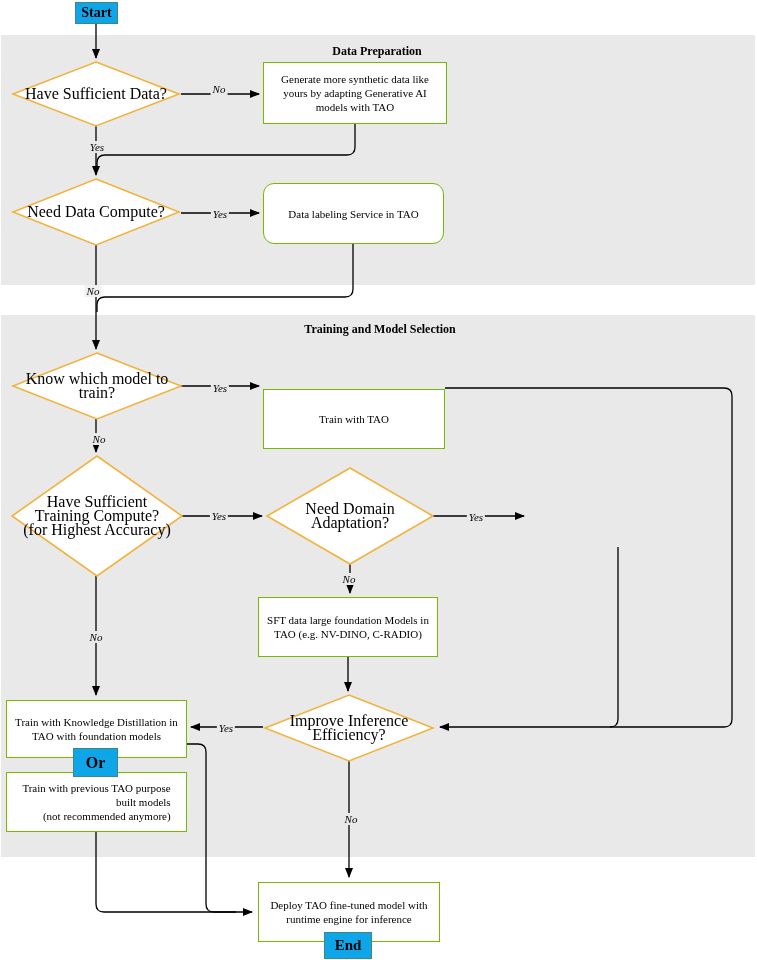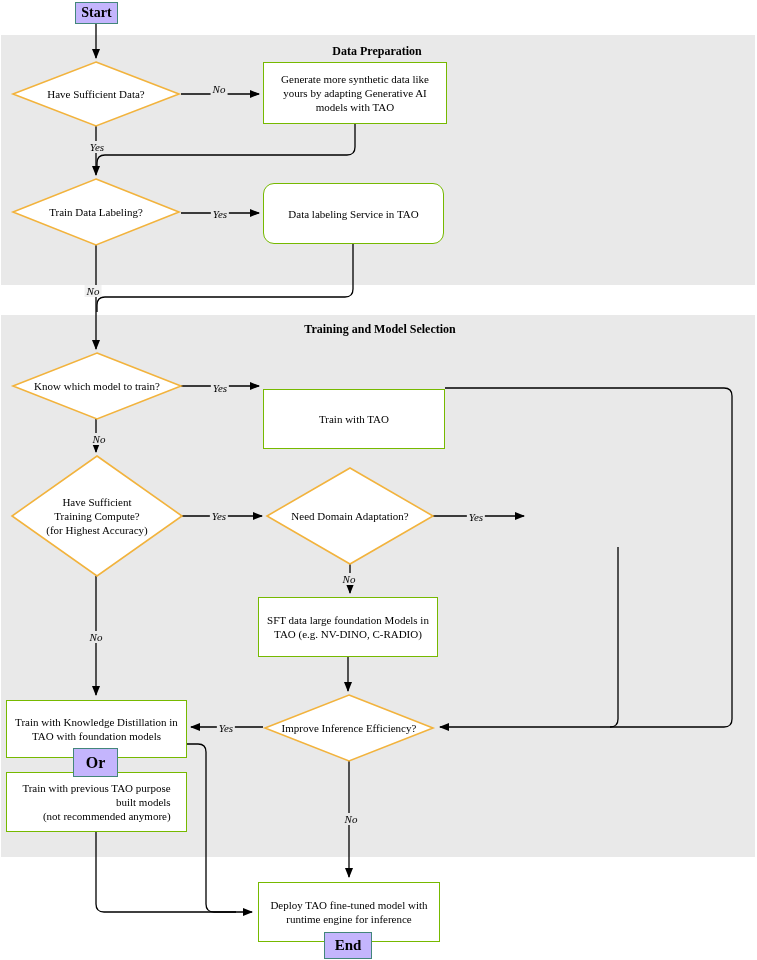--- a/index.html
+++ b/index.html
@@ -15,27 +15,27 @@
   svg.wires{position:absolute;left:0;top:0;pointer-events:none;}
   .edge{stroke:#000;stroke-width:1.3;fill:none;}
   .diamond{fill:#fff;stroke:#f2b33d;stroke-width:1.6;}
   .proc{
     position:absolute;background:#fff;border:1.5px solid #76b900;
     display:flex;align-items:center;justify-content:center;text-align:center;
     font-size:11px;line-height:14px;white-space:pre-line;box-sizing:border-box;
     padding:2px;
   }
   .terminal{
-    position:absolute;background:#c4b5fd;border:1px solid #43867b;
+    position:absolute;background:#0ea5e9;border:1px solid #43867b;
     display:flex;align-items:center;justify-content:center;
     font-weight:bold;font-size:15px;box-sizing:border-box;
   }
   .dtext{
     position:absolute;transform:translate(-50%,-50%);width:164px;text-align:center;
-    font-size:11px;line-height:14px;white-space:pre-line;
+    font-size:16px;line-height:14px;white-space:pre-line;
   }
   .elabel{
     position:absolute;transform:translate(-50%,-50%);
     font-size:11px;line-height:12px;background:#e9e9e9;padding:0 2px;white-space:nowrap;font-style:italic;
   }
   .elabel.onwhite{background:#f1f1f1;}
 </style>
 </head>
 <body>
 
@@ -77,21 +77,21 @@
 
     <polygon class="diamond" points="96,62 179,94 96,126 13,94"></polygon>
     <polygon class="diamond" points="96,179 179,212 96,245 13,212"></polygon>
     <polygon class="diamond" points="97,353 181,386 97,419 13,386"></polygon>
     <polygon class="diamond" points="97,456 182,516 97,576 12,516"></polygon>
     <polygon class="diamond" points="350,468 433,516 350,564 267,516"></polygon>
     <polygon class="diamond" points="349,695 433,728 349,761 265,728"></polygon>
   </svg>
 
   <div class="dtext" style="left:96px;top:94px;">Have Sufficient Data?</div>
-  <div class="dtext" style="left:96px;top:212px;">Train Data Labeling?</div>
+  <div class="dtext" style="left:96px;top:212px;">Need Data Compute?</div>
   <div class="dtext" style="left:97px;top:386px;">Know which model to train?</div>
   <div class="dtext" style="left:97px;top:516px;">Have Sufficient
 Training Compute?
 (for Highest Accuracy)</div>
   <div class="dtext" style="left:350px;top:516px;text-align:center;">Need Domain Adaptation?</div>
   <div class="dtext" style="left:349px;top:728px;">Improve Inference Efficiency?</div>
 
   <div class="proc" style="left:263px;top:62px;width:184px;height:62px;">Generate more synthetic data like
 yours by adapting Generative AI
 models with TAO</div>

